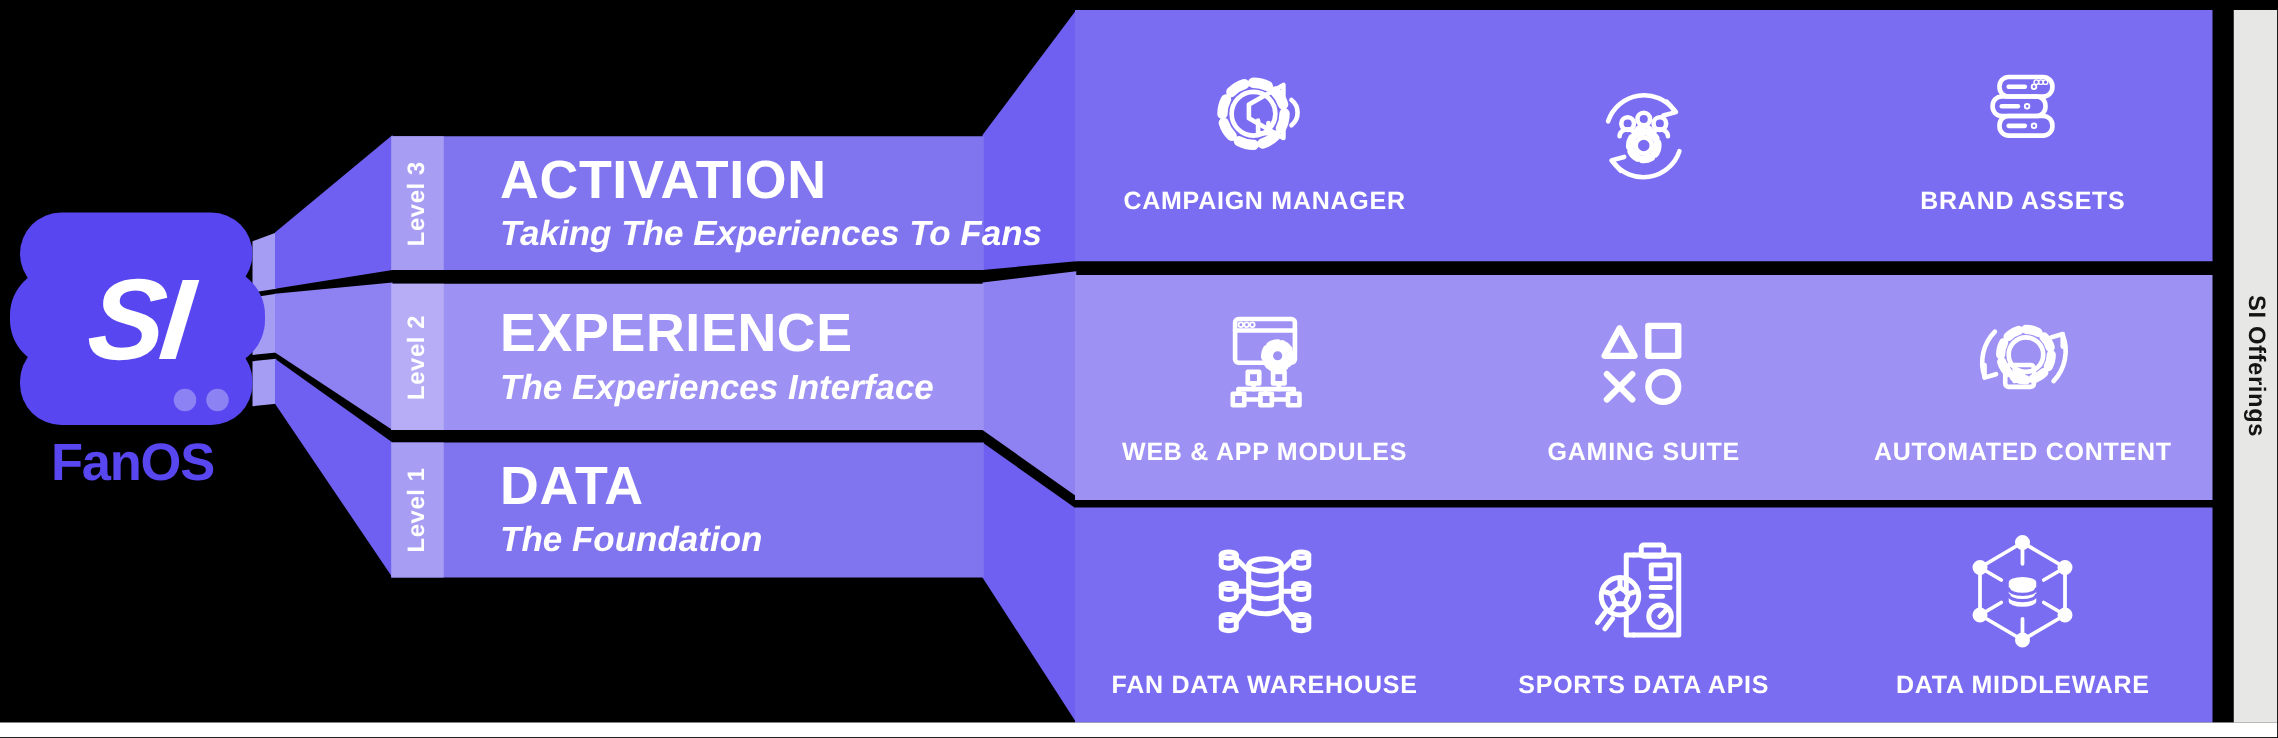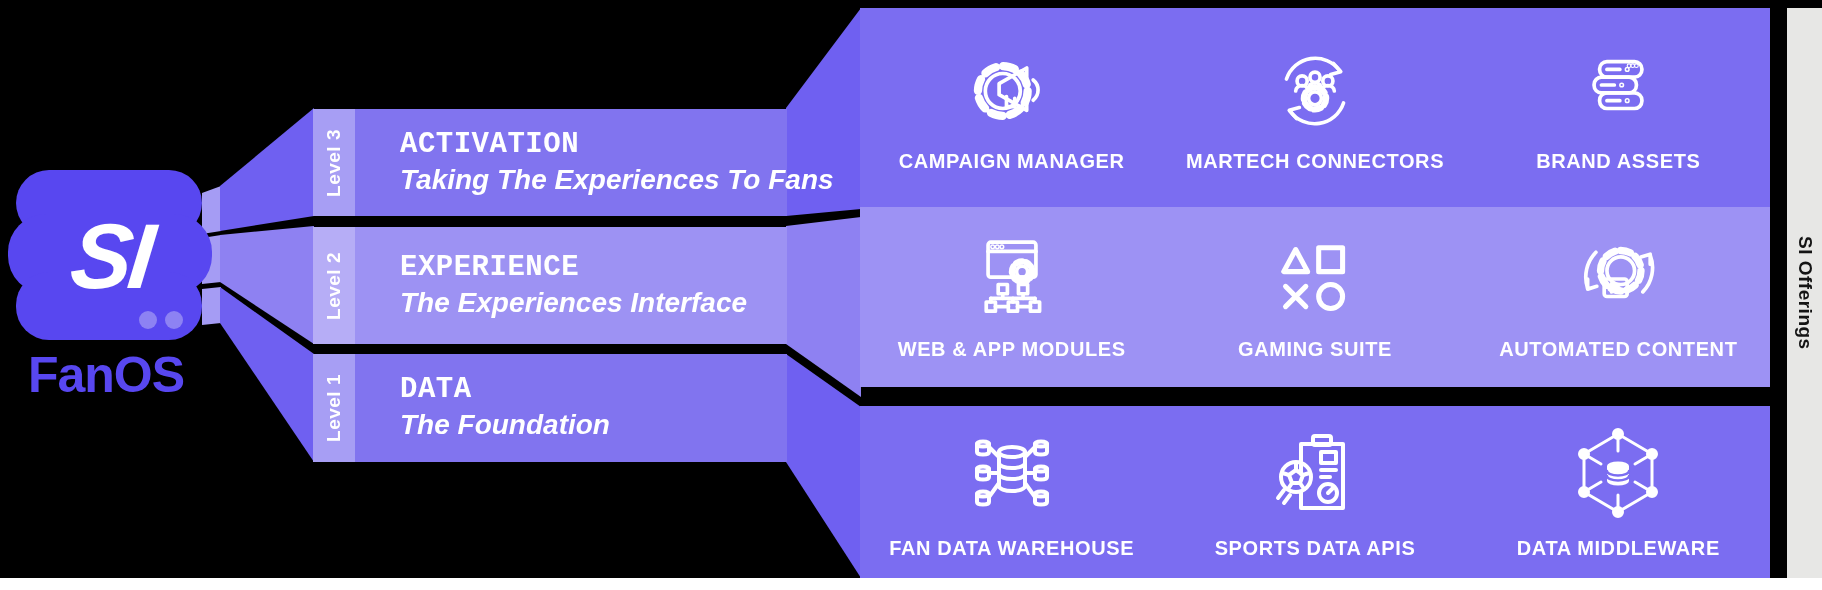--- a/index.html
+++ b/index.html
@@ -24,43 +24,43 @@
   .blob .dot { fill: var(--c-dot,#8d82f3); }
   .si-mark {
     position:absolute; left:0; top:28px; width:206px; height:120px;
     display:flex; align-items:center; justify-content:center;
     color:#fff; font-size:92px; font-weight:700; font-style:italic;
     letter-spacing:-4px; transform:skewX(-6deg);
   }
   .fanos-label {
     position:absolute; left:0; top:178px; width:196px;
     text-align:center; color:var(--c-accent,#5847f0);
-    font-size:50px; font-weight:700; letter-spacing:-1px;
+    font-size:42px; font-weight:700; letter-spacing:-1px;
   }
 
   
   .bar { position:absolute; left:313px; width:474px; display:flex; }
   .bar3 { top:109px; height:107px; background:var(--c-bar_dark,#8174ef); }
   .bar2 { top:227px; height:117px; background:var(--c-bar_light,#9d92f3); }
   .bar1 { top:354px; height:108px; background:var(--c-bar_dark,#8174ef); }
   .tag { width:42px; flex:0 0 42px; display:flex; align-items:center; justify-content:center; }
   .bar3 .tag, .bar1 .tag { background:var(--c-tag_dark,#a79ef4); }
   .bar2 .tag { background:var(--c-tag_light,#b6adf6); }
   .tag span {
     writing-mode:vertical-rl; transform:rotate(180deg);
     color:#fff; font-size:19px; font-weight:700; letter-spacing:.5px; white-space:nowrap;
   }
   .bar-text { display:flex; flex-direction:column; justify-content:center; padding-left:45px; gap:6px; }
-  .bar-title { color:#fff; font-size:29px; font-weight:800; letter-spacing:.5px; line-height:1; white-space:nowrap;font-family:Liberation Mono, monospace; }
+  .bar-title { color:#fff; font-size:43px; font-weight:800; letter-spacing:.5px; line-height:1; white-space:nowrap; }
   .bar-sub   { color:#fff; font-size:28px; font-weight:700; font-style:italic; line-height:1.1; white-space:nowrap; }
 
   
   .panel { position:absolute; left:860px; width:910px; display:flex; }
   .panel3 { top:8px;   height:201px; background:var(--c-panel_dark,#7b6df1); }
-  .panel2 { top:207px; height:180px; background:var(--c-panel_light,#9d92f4);justify-content:space-between; }
+  .panel2 { top:220px; height:180px; background:var(--c-panel_light,#9d92f4);justify-content:space-between; }
   .panel1 { top:406px; height:172px; background:var(--c-panel_dark,#7b6df1); }
   .cell { flex:1 1 0; display:flex; flex-direction:column; align-items:center; justify-content:center; gap:13px; }
   .cell .label { color:#fff; font-size:20px; font-weight:700; letter-spacing:.6px; white-space:nowrap; }
 
   .icon { width:92px; height:92px; stroke:#fff; fill:none; stroke-width:4; stroke-linecap:round; stroke-linejoin:round; }
   .panel1 .icon { width:100px; height:100px; }
 
   
   .offerings-strip {
     position:absolute; left:1787px; top:8px; width:35px; height:570px;
@@ -153,21 +153,20 @@
         <polyline points="30,80 22,71 33,68"></polyline>
         <circle cx="36" cy="39" r="5.5"></circle>
         <circle cx="50" cy="35" r="5.5"></circle>
         <circle cx="64" cy="39" r="5.5"></circle>
         <path d="M29,50 a7,6 0 0 1 14,0"></path>
         <path d="M43,47 a7,6 0 0 1 14,0"></path>
         <path d="M57,50 a7,6 0 0 1 14,0"></path>
         <circle cx="50" cy="58" r="12" pathLength="40" stroke-dasharray="4 2.5" stroke-width="7"></circle>
         <circle cx="50" cy="58" r="7"></circle>
       </svg>
-      <div class="label">MARTECH CONNECTORS</div>
     </div>
     <div class="cell">
       <svg class="icon" viewBox="0 0 100 100" aria-hidden="true">
         <rect x="30" y="18" width="46" height="17" rx="8"></rect>
         <rect x="24" y="35" width="46" height="17" rx="8"></rect>
         <rect x="30" y="52" width="46" height="17" rx="8"></rect>
         <line x1="38" y1="26.5" x2="52" y2="26.5"></line>
           <circle cx="60" cy="26.5" r="0.8"></circle>
         <line x1="32" y1="43.5" x2="46" y2="43.5"></line>
           <circle cx="54" cy="43.5" r="0.8"></circle>

